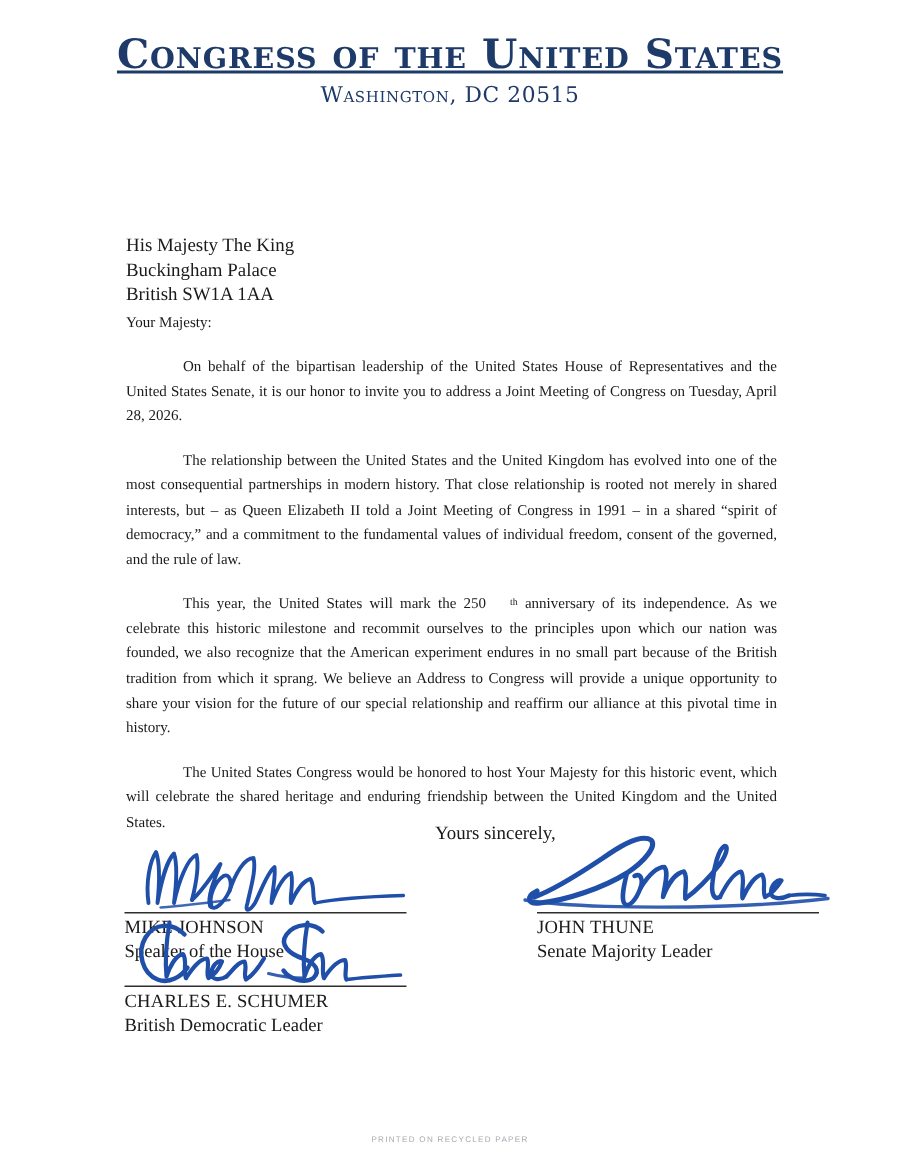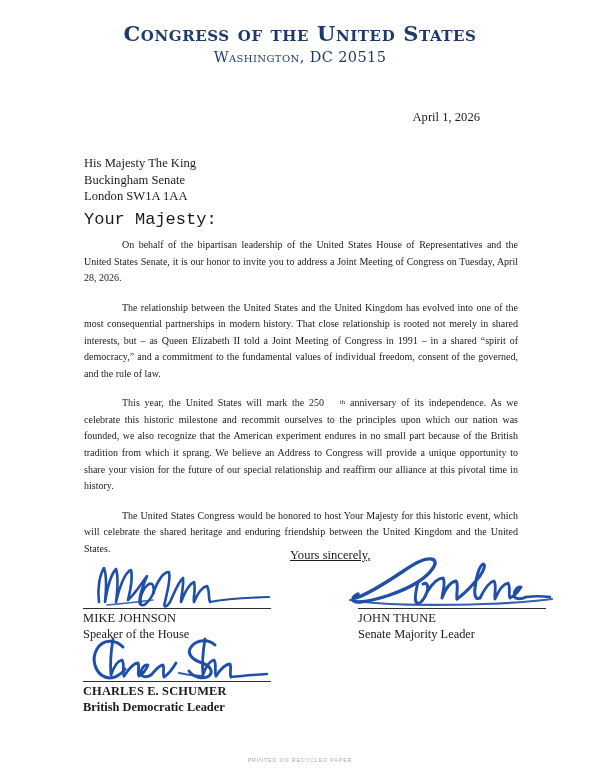--- a/index.html
+++ b/index.html
@@ -26,25 +26,26 @@
   .letterhead {
     position: absolute;
     top: 22px;
     left: 0;
     width: 600px;
     text-align: center;
     color: #1d3a68;
   }
   .letterhead .line1 {
     font-family: "DejaVu Serif", "Liberation Serif", serif;
-    font-size: 21px;
+    font-size: 27px;
     font-weight: 700;
     letter-spacing: 0.6px;
     line-height: 1.1;
     font-variant: small-caps;
+    text-decoration: underline;
   }
   .letterhead .line2 {
     font-family: "DejaVu Serif", "Liberation Serif", serif;
     font-size: 14.5px;
     font-weight: 400;
     letter-spacing: 0.4px;
     margin-top: 4px;
     font-variant: small-caps;
   }
 
@@ -66,22 +67,21 @@
     font-size: 12.6px;
     line-height: 16.6px;
   }
   .address div { white-space: nowrap; }
 
   
   .salutation {
     position: absolute;
     top: 210px;
     left: 84px;
-    font-size: 17px;
-    font-family: Liberation Mono, monospace;
+    font-size: 10px;
   }
 
   
   .body-copy {
     position: absolute;
     top: 237px;
     left: 84px;
     width: 434px;
     font-size: 10px;
     line-height: 16.55px;
@@ -98,32 +98,31 @@
     line-height: 0;
     margin-left: 16px;
   }
 
   
   .closing {
     position: absolute;
     top: 548px;
     left: 290px;
     font-size: 12.6px;
-    text-decoration: underline;
   }
 
   
   .sig-block {
     position: absolute;
     width: 188px;
   }
   .sig-block.col-left  { left: 83px; }
   .sig-block.col-right { left: 358px; }
   .sig-block.row-top    { top: 560px; }
-  .sig-block.row-bottom { top: 633px; font-weight: bold; }
+  .sig-block.row-bottom { top: 609px; }
 
   .sig-art {
     position: relative;
     height: 48px;
     width: 188px;
     overflow: visible;
   }
   .sig-art svg {
     position: absolute;
     left: 0;
@@ -165,26 +164,25 @@
 </head>
 <body>
 
 <div class="page">
 
   <div class="letterhead">
     <div class="line1">Congress of the United States</div>
     <div class="line2">Washington, DC 20515</div>
   </div>
 
-  <div class="date-line">April 1, 2026</div>
 
   <div class="address">
     <div>His Majesty The King</div>
-    <div>Buckingham Senate</div>
-    <div>London SW1A 1AA</div>
+    <div>Buckingham Palace</div>
+    <div>British SW1A 1AA</div>
   </div>
 
   <div class="salutation">Your Majesty:</div>
 
   <div class="body-copy">
     <p>On behalf of the bipartisan leadership of the United States House of Representatives and the United States Senate, it is our honor to invite you to address a Joint Meeting of Congress on Tuesday, April 28, 2026.</p>
     <p>The relationship between the United States and the United Kingdom has evolved into one of the most consequential partnerships in modern history. That close relationship is rooted not merely in shared interests, but – as Queen Elizabeth II told a Joint Meeting of Congress in 1991 – in a shared “spirit of democracy,” and a commitment to the fundamental values of individual freedom, consent of the governed, and the rule of law.</p>
     <p><span>This year, the United States will mark the 250</span><sup>th</sup><span> anniversary of its independence. As we celebrate this historic milestone and recommit ourselves to the principles upon which our nation was founded, we also recognize that the American experiment endures in no small part because of the British tradition from which it sprang. We believe an Address to Congress will provide a unique opportunity to share your vision for the future of our special relationship and reaffirm our alliance at this pivotal time in history.</span></p>
     <p>The United States Congress would be honored to host Your Majesty for this historic event, which will celebrate the shared heritage and enduring friendship between the United Kingdom and the United States.</p>
   </div>

